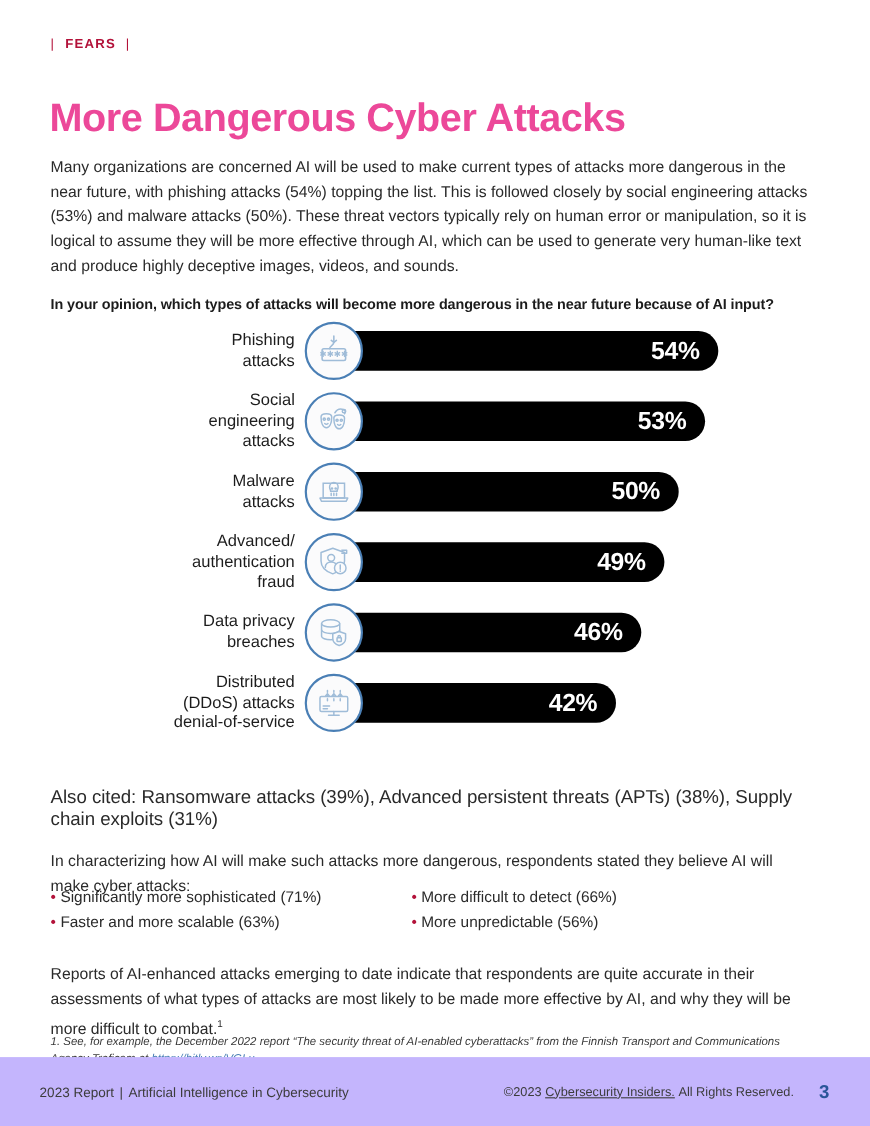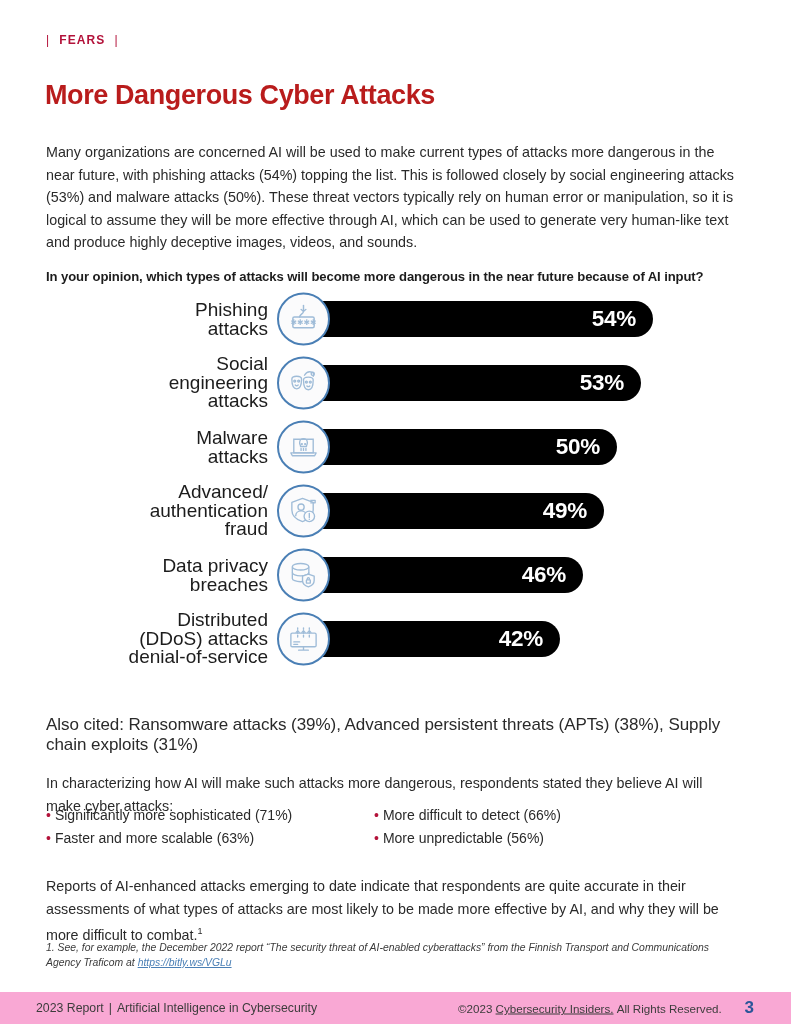--- a/index.html
+++ b/index.html
@@ -39,23 +39,23 @@
     color: #b3123a;
     font-weight: normal;
     padding: 0 9px;
   }
   .eyebrow .rule.first { padding-left: 0; }
 
   .page-title {
     position: absolute;
     left: 45px;
     top: 62px;
-    font-size: 27px;
+    font-size: 36px;
     font-weight: bold;
-    color: #b91c1c;
+    color: #ec4899;
     letter-spacing: -0.4px;
     white-space: nowrap;
   }
 
   
   .intro {
     position: absolute;
     left: 46px;
     top: 127px;
     width: 688px;
@@ -87,21 +87,21 @@
     position: absolute;
     left: 0;
     width: 791px;
     height: 62px;
   }
   .row-label {
     position: absolute;
     left: 60px;
     width: 208px;
     text-align: right;
-    font-size: 19px;
+    font-size: 15px;
     line-height: 18.5px;
     color: #1c1c1c;
     top: 50%;
     transform: translateY(-50%);
   }
   .bar {
     position: absolute;
     left: 303px;
     top: 50%;
     transform: translateY(-50%);
@@ -210,22 +210,22 @@
     color: #4a7fb5;
     text-decoration: underline;
   }
 
   
   .footer {
     position: absolute;
     left: 0;
     bottom: 0;
     width: 791px;
-    height: 32px;
-    background: #f9a8d4;
+    height: 63px;
+    background: #c4b5fd;
   }
   .footer-left {
     position: absolute;
     left: 36px;
     top: 50%;
     transform: translateY(-50%);
     font-size: 12.3px;
     color: #3c3c3c;
     white-space: nowrap;
   }

